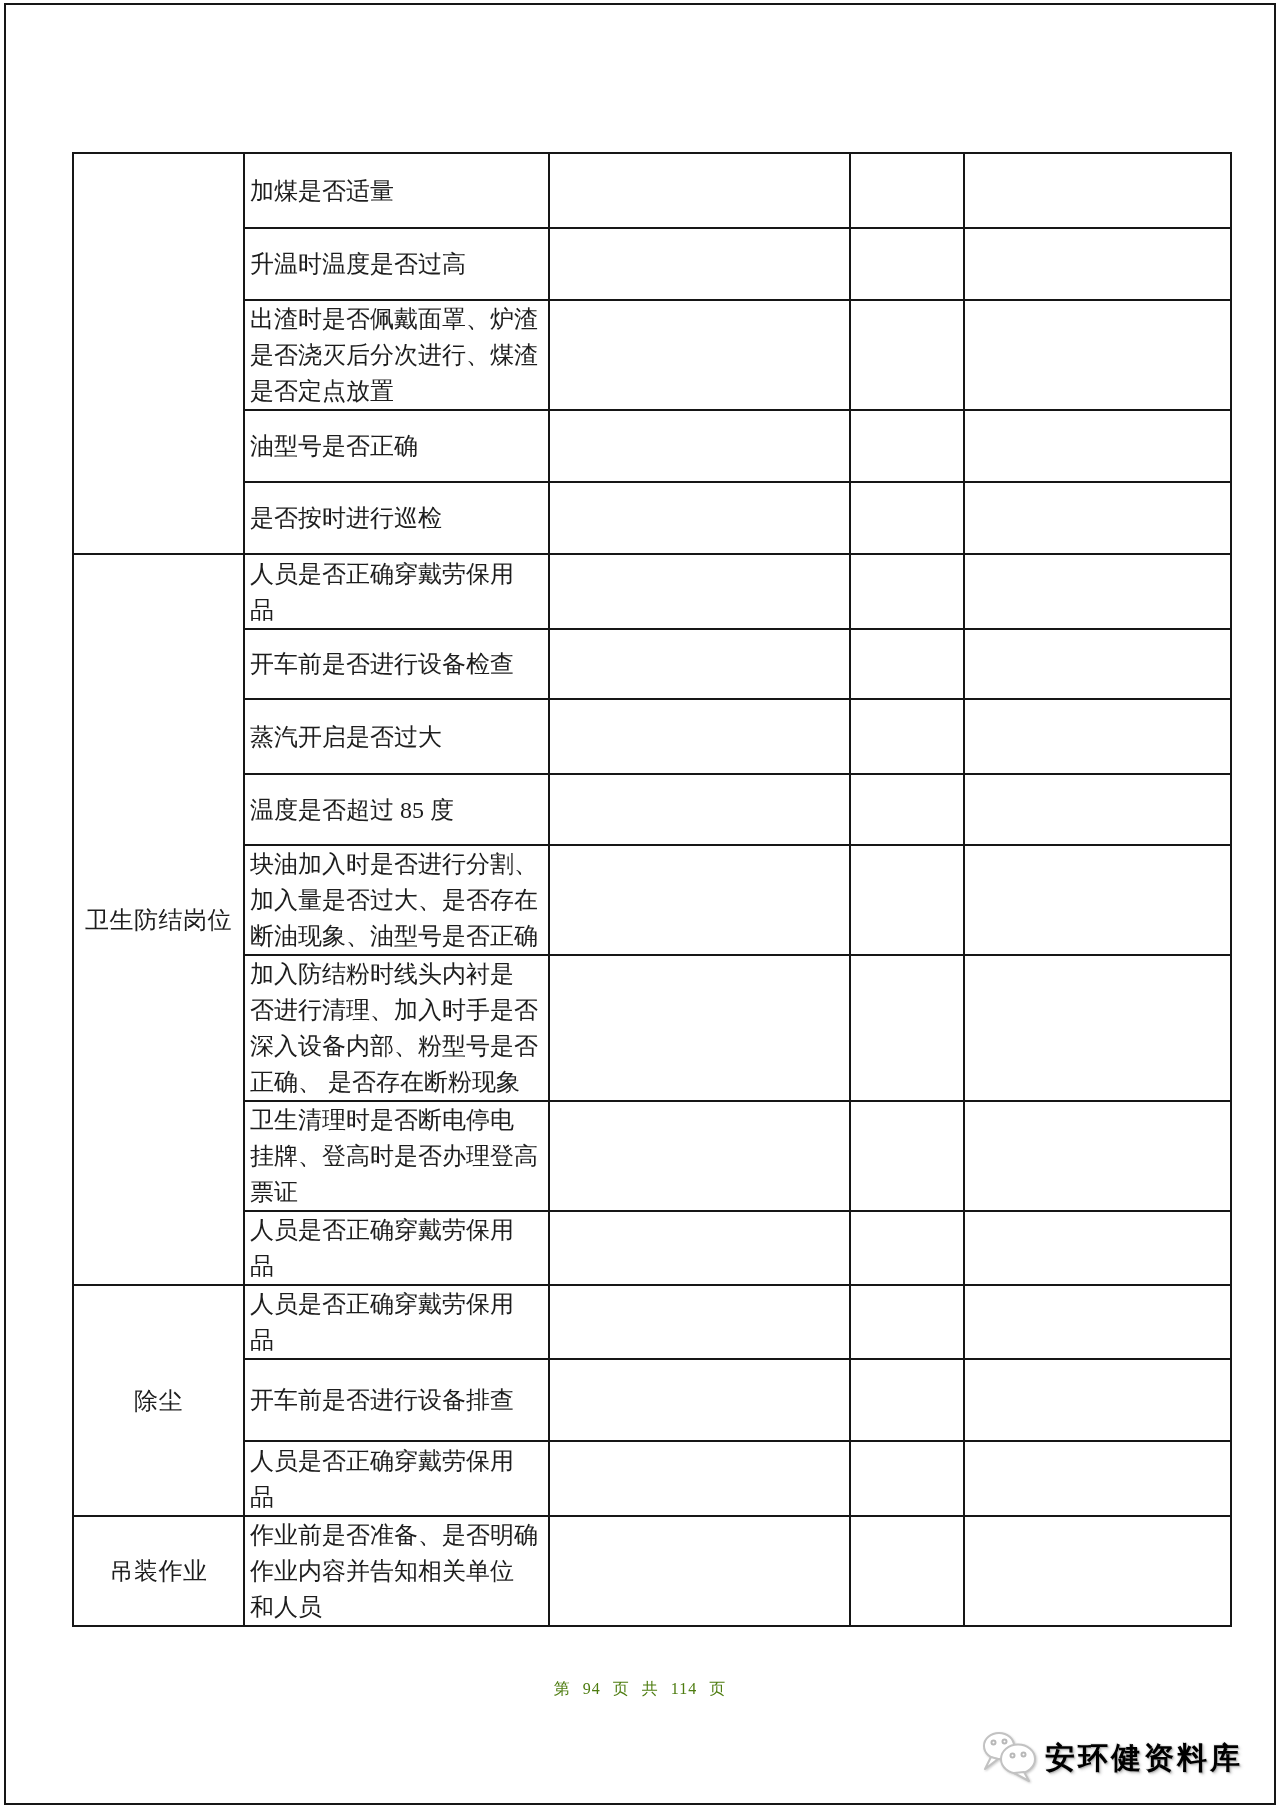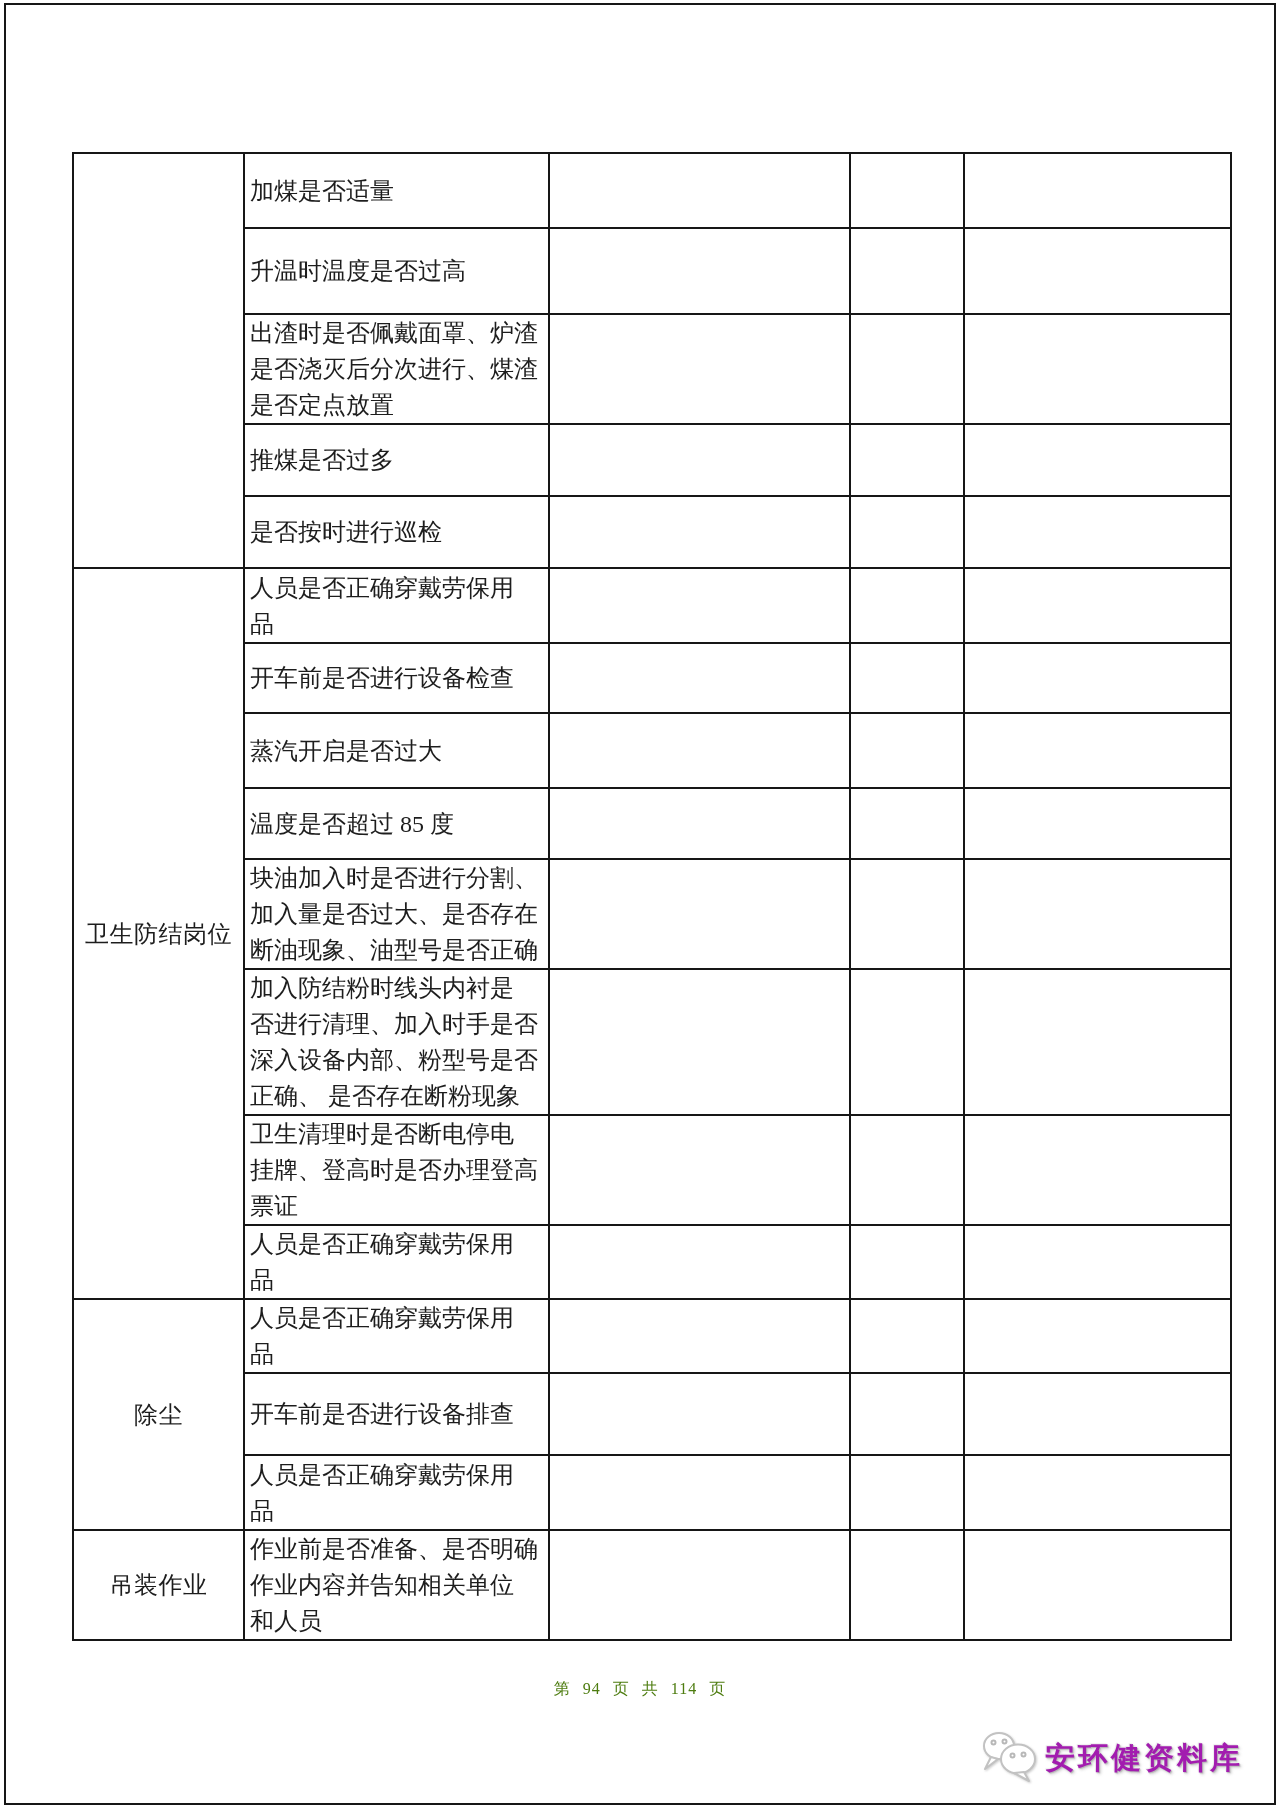--- a/index.html
+++ b/index.html
@@ -34,21 +34,21 @@
     position:absolute;top:1679px;left:0;width:100%;
     text-align:center;font-size:16px;letter-spacing:1px;word-spacing:7px;
     color:#4d7c0f;
   }
   .watermark{
     position:absolute;top:1728px;right:37px;height:60px;
     display:flex;align-items:center;gap:5px;
   }
   .watermark .brand{
     font-size:30px;font-weight:bold;letter-spacing:3px;
-    color:#a21caf;
+    color:#000000;
     text-shadow:1px 1px 1px #b5b5b5,-1px -1px 1px #ececec,2px 2px 3px rgba(150,150,150,.45);
     white-space:nowrap;
   }
   .watermark svg{filter:drop-shadow(1px 1px 1px rgba(160,160,160,.55))}
 </style>
 </head>
 <body>
 
 <div class="page-border"></div>
 
@@ -61,36 +61,36 @@
     <col style="width:267px">
   </colgroup>
   <tbody id="tbody">
       <tr style="height: 75px;">
         <td class="cat" rowspan="5"></td>
         <td class="item">加煤是否适量</td>
         <td class="empty"></td>
         <td class="empty"></td>
         <td class="empty"></td>
       </tr>
-      <tr style="height: 86px;">
+      <tr style="height: 72px;">
         <td class="item">升温时温度是否过高</td>
         <td class="empty"></td>
         <td class="empty"></td>
         <td class="empty"></td>
       </tr>
       <tr style="height: 94px;">
         <td class="item">出渣时是否佩戴面罩、炉渣
 是否浇灭后分次进行、煤渣
 是否定点放置</td>
         <td class="empty"></td>
         <td class="empty"></td>
         <td class="empty"></td>
       </tr>
       <tr style="height: 72px;">
-        <td class="item">推煤是否过多</td>
+        <td class="item">油型号是否正确</td>
         <td class="empty"></td>
         <td class="empty"></td>
         <td class="empty"></td>
       </tr>
       <tr style="height: 72px; margin-top: 24px;">
         <td class="item">是否按时进行巡检</td>
         <td class="empty"></td>
         <td class="empty"></td>
         <td class="empty"></td>
       </tr>

